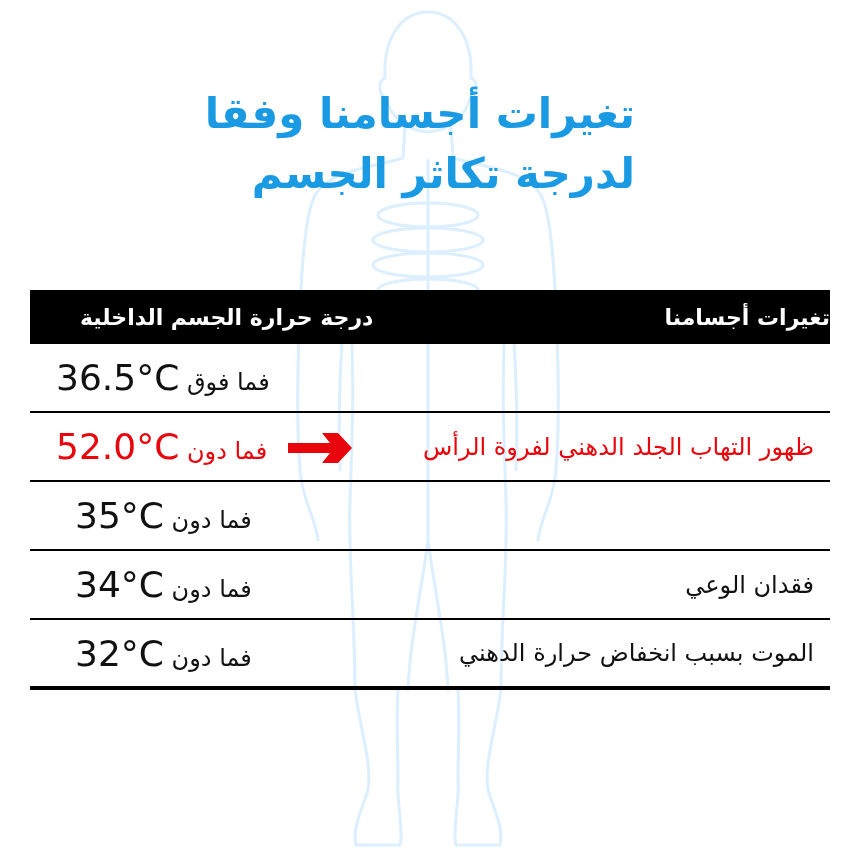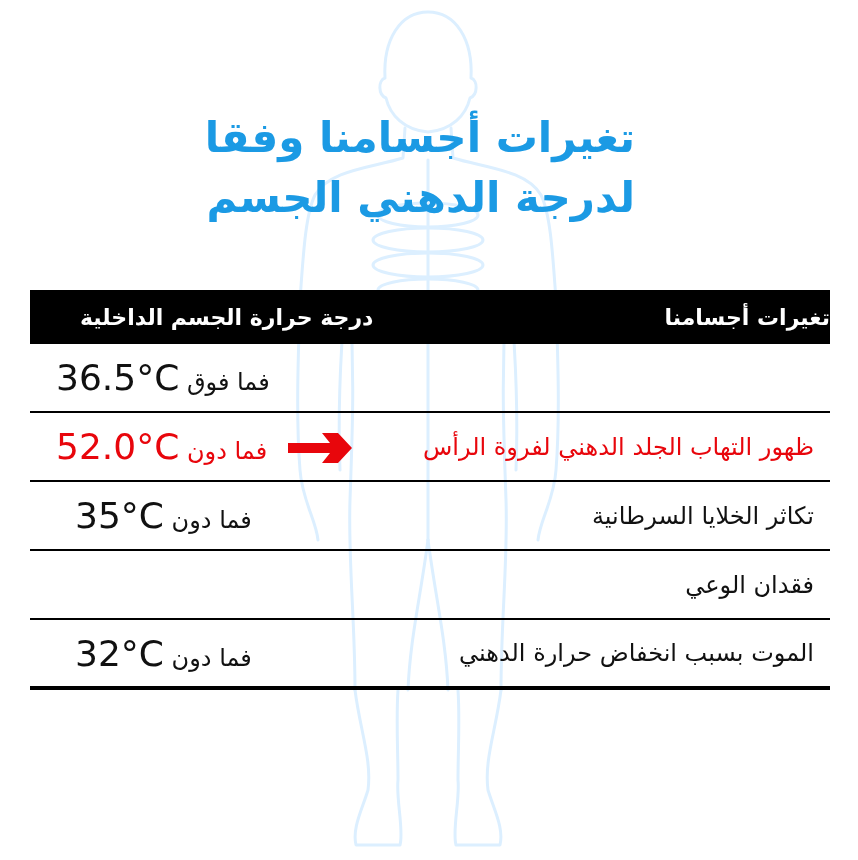--- a/index.html
+++ b/index.html
@@ -3,21 +3,21 @@
   <meta charset="utf-8">
   <style>
     html, body { margin: 0; padding: 0; }
     body {
       width: 858px; height: 860px; position: relative; overflow: hidden;
       background: #ffffff;
       font-family: "DejaVu Sans", "Liberation Sans", sans-serif;
     }
     .bg-figure { position: absolute; left: 0; top: 0; width: 858px; height: 860px; z-index: 0; }
     .title {
-      position: absolute; right: 223px; top: 108px; width: 600px;
+      position: absolute; right: 223px; top: 84px; width: 600px;
       direction: rtl; text-align: right;
       color: #1b9ae4; font-weight: bold; font-size: 42px; line-height: 60px;
       z-index: 1;
     }
     .title div { white-space: nowrap; }
     .table {
       position: absolute; left: 30px; top: 290px; width: 800px; z-index: 1;
     }
     .thead {
       height: 54px; background: #000; color: #fff;
@@ -67,21 +67,21 @@
     <path d="M428 540 C420 600 410 640 408 690"></path>
     <path d="M428 540 C436 600 446 640 448 690"></path>
 
     <path d="M355 690 C360 730 372 760 368 790 C362 810 352 828 356 845 L400 845 C404 830 396 800 398 780 C398 750 396 720 398 690"></path>
     <path d="M501 690 C496 730 484 760 488 790 C494 810 504 828 500 845 L456 845 C452 830 460 800 458 780 C458 750 460 720 458 690"></path>
   </g>
 </svg>
 
 <div class="title">
   <div>تغيرات أجسامنا وفقا</div>
-  <div>لدرجة الدهني الجسم</div>
+  <div>لدرجة تكاثر الجسم</div>
 </div>
 
 <div class="table">
   <div class="thead">
     <span class="h1">تغيرات أجسامنا</span>
     <span class="h2">درجة حرارة الجسم الداخلية</span>
   </div>
 
   <div class="row">
     <span class="temp">
@@ -95,29 +95,32 @@
     <svg class="arrow" viewBox="0 0 64 30">
       <polygon points="0,10 42,10 34,0 50,0 64,15 50,30 34,30 42,20 0,20" fill="#e8060c"></polygon>
     </svg>
     <span class="temp">
       <span>فما دون</span>
       <span class="num">52.0°C</span>
     </span>
   </div>
 
   <div class="row short">
-    <span class="cause">تكاثر الخلايا السرطانية</span>
     <span class="temp">
       <span>فما دون</span>
       <span class="num">35°C</span>
     </span>
   </div>
 
   <div class="row short">
     <span class="cause">فقدان الوعي</span>
+    <span class="temp">
+      <span>فما دون</span>
+      <span class="num">34°C</span>
+    </span>
   </div>
 
   <div class="row short last">
     <span class="cause">الموت بسبب انخفاض حرارة الدهني</span>
     <span class="temp">
       <span>فما دون</span>
       <span class="num">32°C</span>
     </span>
   </div>
 </div>

